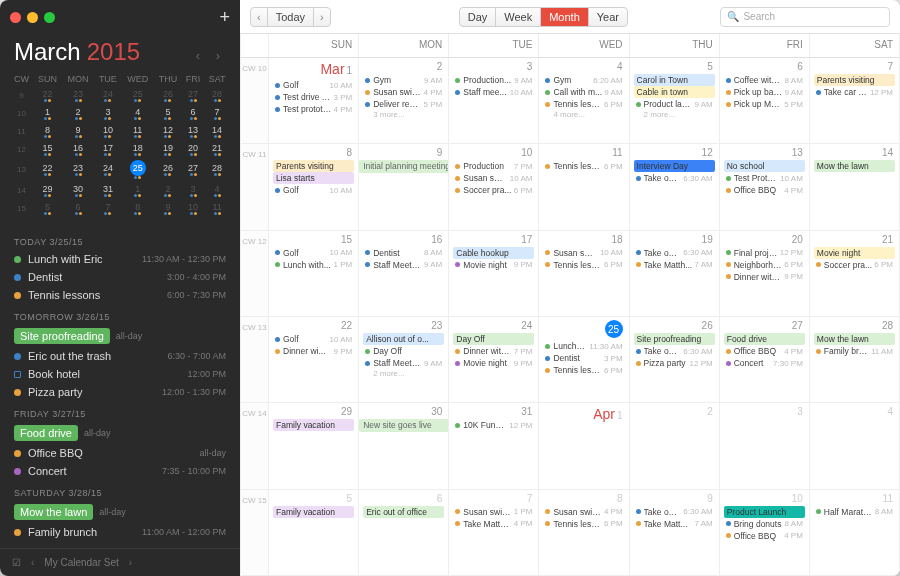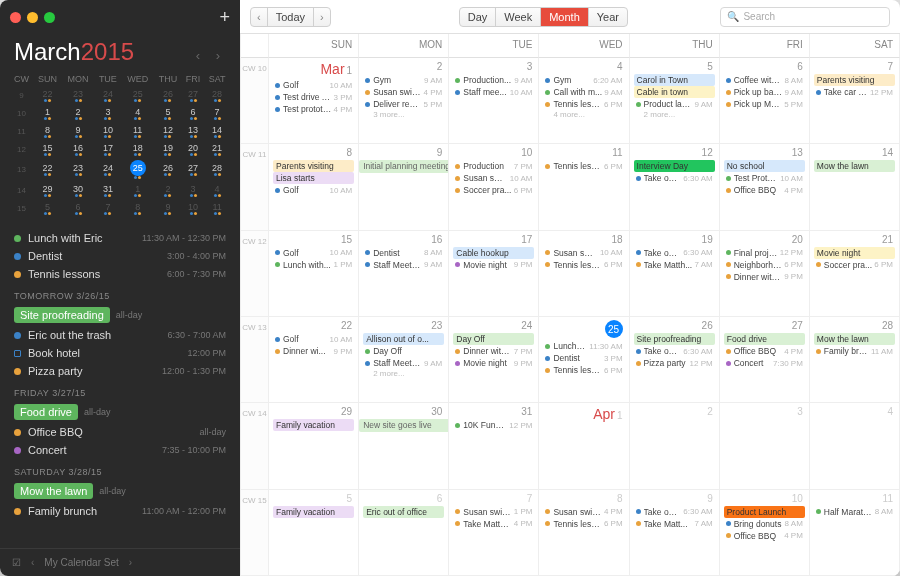--- a/index.html
+++ b/index.html
@@ -4,21 +4,21 @@
 <style>
 *{box-sizing:border-box;margin:0;padding:0;font-family:-apple-system,"Helvetica Neue",Arial,sans-serif;-webkit-font-smoothing:antialiased}
 body{background:#e8e8e8;display:flex;align-items:center;justify-content:center;height:100vh}
 .window{width:900px;height:576px;background:#fff;border-radius:8px;overflow:hidden;box-shadow:0 20px 60px rgba(0,0,0,.35);display:flex}
 .sidebar{width:240px;background:#2a2a2a;color:#bbb;display:flex;flex-direction:column;font-size:11px;overflow-y:auto}
 .sbar-top{height:34px;display:flex;align-items:center;padding:0 10px;gap:6px}
 .dot{width:11px;height:11px;border-radius:50%}
 .dot.r{background:#ff5f56}.dot.y{background:#ffbd2e}.dot.g{background:#27c93f}
 .sbar-top .plus{margin-left:auto;color:#ddd;font-size:18px;font-weight:200;line-height:1}
 .sbar-title{padding:4px 14px 6px;font-size:24px;color:#fff;font-weight:300;display:flex;align-items:baseline}
-.sbar-title .yr{color:#d84b4b;}
+.sbar-title .yr{color:#d84b4b;margin-left:6px}
 .sbar-title .nav{margin-left:auto;color:#666;font-size:13px;letter-spacing:6px}
 .mini{padding:0 10px 8px}
 .mini table{width:100%;border-collapse:collapse;font-size:9px;color:#888;text-align:center}
 .mini th{color:#777;font-weight:500;padding:2px 0}
 .mini td{padding:2px 0;position:relative;height:18px}
 .mini td.cw{color:#555;font-size:8px}
 .mini td.out{color:#555}
 .mini td.in{color:#ccc}
 .mini td .dts{display:flex;gap:1px;justify-content:center;height:3px}
 .mini td .dts i{width:3px;height:3px;border-radius:50%;background:#3b82c7}
@@ -304,20 +304,21 @@
                 </div></td>
               <td class="out"><span class="n">11</span><div class="dts">
                   <i></i>
                   <i style="background:#e8a23d"></i>
                 </div></td>
             </tr>
           </tbody>
         </table>
       </div>
     <div class="agenda" id="agenda">
+        <div class="ag-head">TODAY 3/25/15</div>
         <div class="ag-row">
           <span class="b" style="background:#5eb55e"></span>
           <span class="t">Lunch with Eric</span>
           <span class="tm">11:30 AM - 12:30 PM</span>
         </div>
         <div class="ag-row">
           <span class="b" style="background:#3b82c7"></span>
           <span class="t">Dentist</span>
           <span class="tm">3:00 - 4:00 PM</span>
         </div>
@@ -564,21 +565,21 @@
         <div class="day">
           <div class="num" data-d="11">11</div>
           <div class="ev">
             <span class="d" style="background:#e8a23d"></span>
             <span class="l">Tennis lessons</span>
             <span class="tm">6 PM</span>
           </div>
         </div>
         <div class="day">
           <div class="num" data-d="12">12</div>
-          <div class="ev ad" style="background:#22c55e">
+          <div class="ev ad" style="background:#3b82f6">
             <span class="l">Interview Day</span>
           </div>
           <div class="ev">
             <span class="d" style="background:#3b82c7"></span>
             <span class="l">Take out...</span>
             <span class="tm">6:30 AM</span>
           </div>
         </div>
         <div class="day">
           <div class="num" data-d="13">13</div>
@@ -886,21 +887,21 @@
             <span class="tm">6:30 AM</span>
           </div>
           <div class="ev">
             <span class="d" style="background:#e8a23d"></span>
             <span class="l">Take Matt...</span>
             <span class="tm">7 AM</span>
           </div>
         </div>
         <div class="day out">
           <div class="num" data-d="10">10</div>
-          <div class="ev ad" style="background:#f97316">
+          <div class="ev ad" style="background:#14b8a6">
             <span class="l">Product Launch</span>
           </div>
           <div class="ev">
             <span class="d" style="background:#3b82c7"></span>
             <span class="l">Bring donuts</span>
             <span class="tm">8 AM</span>
           </div>
           <div class="ev">
             <span class="d" style="background:#e8a23d"></span>
             <span class="l">Office BBQ</span>

